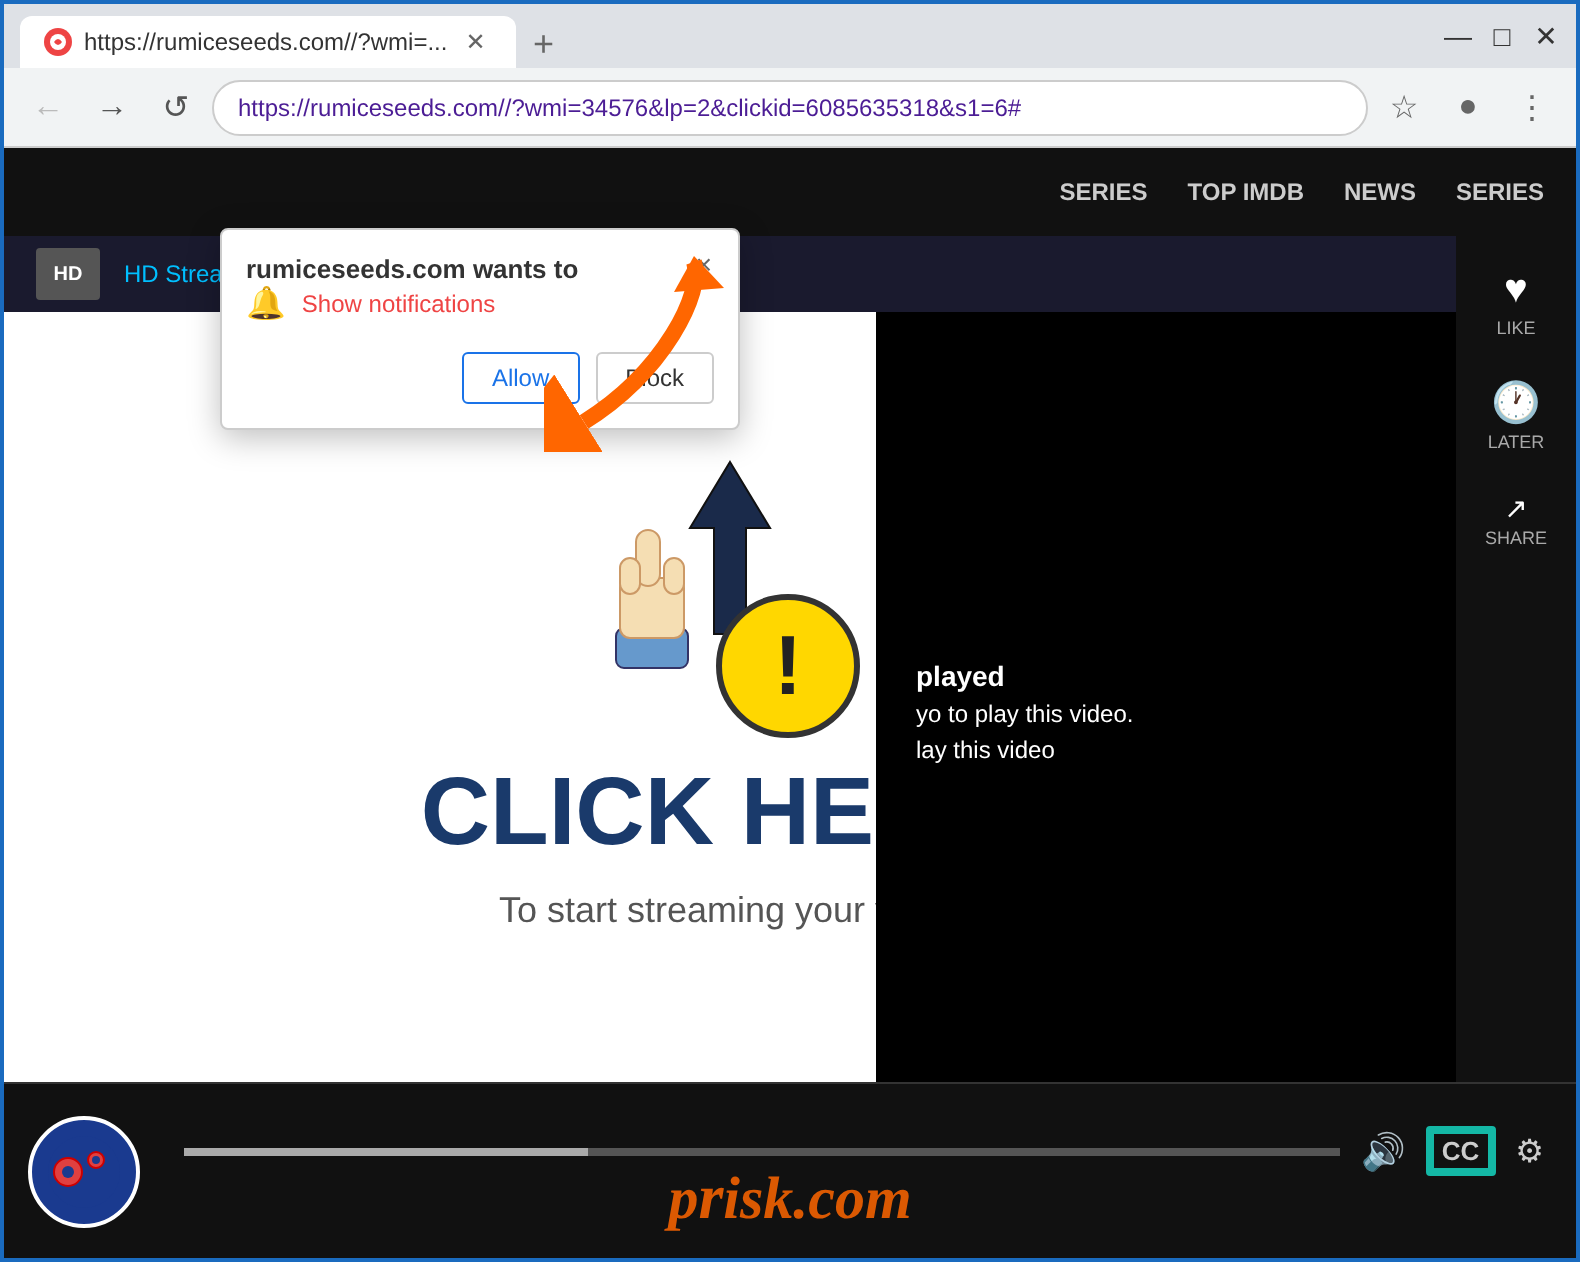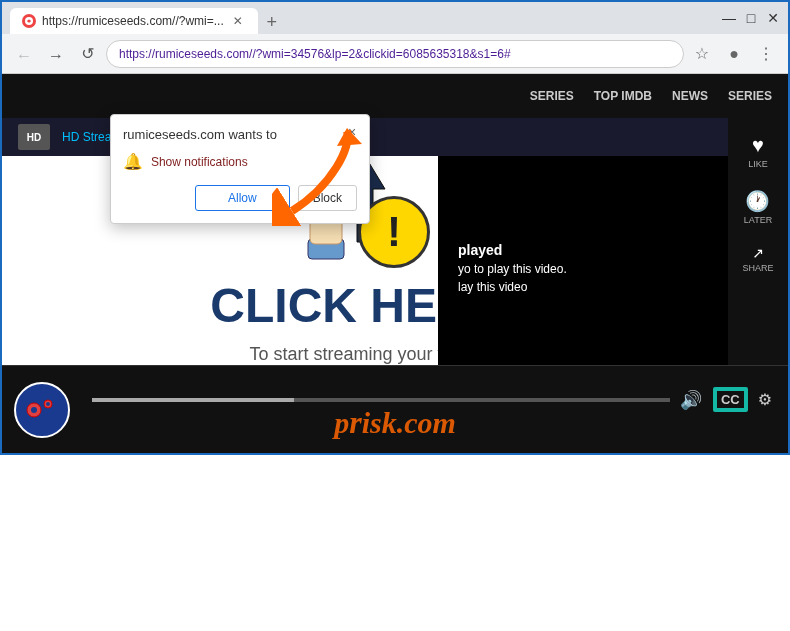--- a/index.html
+++ b/index.html
@@ -7,21 +7,21 @@
       width: 790px;
       height: 631px;
       overflow: hidden;
       font-family: Arial, sans-serif;
       background: #fff;
     }
 
     
     .browser-window {
       width: 790px;
-      height: 455px;
+      height: 631px;
       border: 2px solid #1a6bbf;
       display: flex;
       flex-direction: column;
     }
 
     
     .title-bar {
       background: #dee1e6;
       height: 32px;
       display: flex;
@@ -224,44 +224,44 @@
       font-size: 14px;
       width: 18px;
       height: 18px;
       display: flex;
       align-items: center;
       justify-content: center;
     }
     .popup-title {
       font-size: 13px;
       color: #333;
-      margin-bottom: 10px;
       padding-right: 20px;
+      font-weight: bold;
     }
     .popup-bell-row {
       display: flex;
       align-items: center;
       gap: 8px;
       margin-bottom: 14px;
     }
     .bell-icon {
       font-size: 16px;
       color: #555;
     }
     .popup-desc {
       font-size: 12px;
-      color: #7f1d1d;
+      color: #ef4444;
     }
     .popup-buttons {
       display: flex;
       gap: 8px;
       justify-content: flex-end;
     }
     .popup-btn-allow {
-      padding: 5px 32px;
+      padding: 5px 14px;
       font-size: 12px;
       border: 1px solid #1a73e8;
       color: #1a73e8;
       background: #fff;
       border-radius: 3px;
       cursor: pointer;
     }
     .popup-btn-block {
       padding: 5px 14px;
       font-size: 12px;

